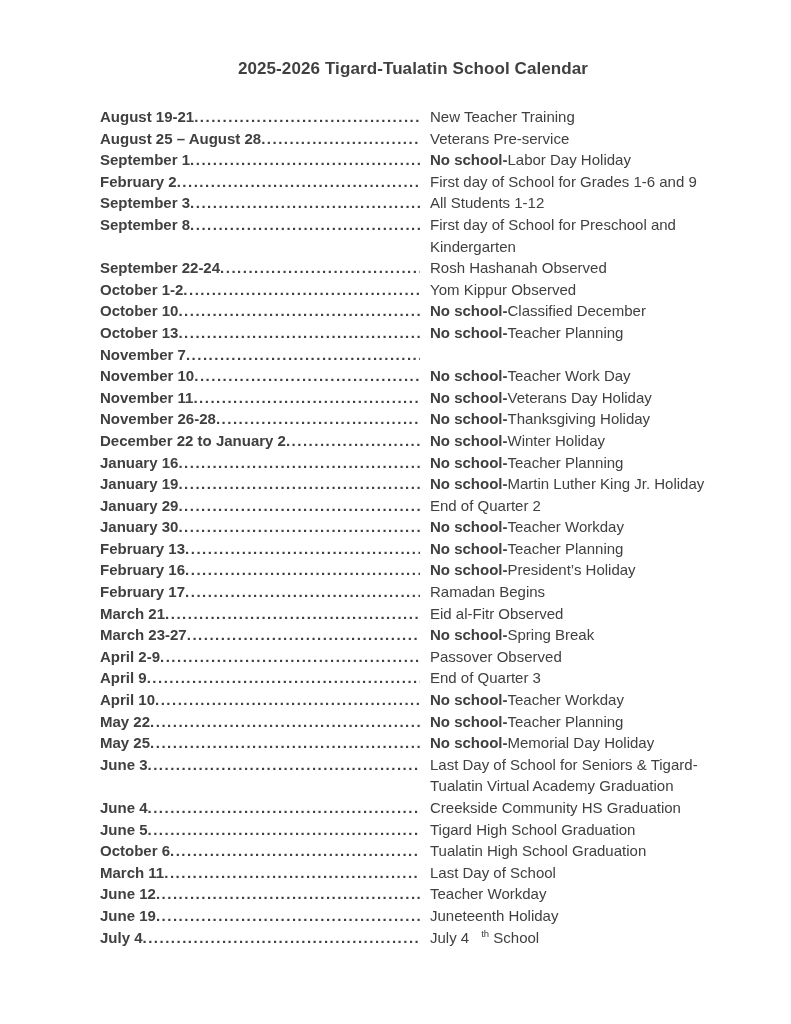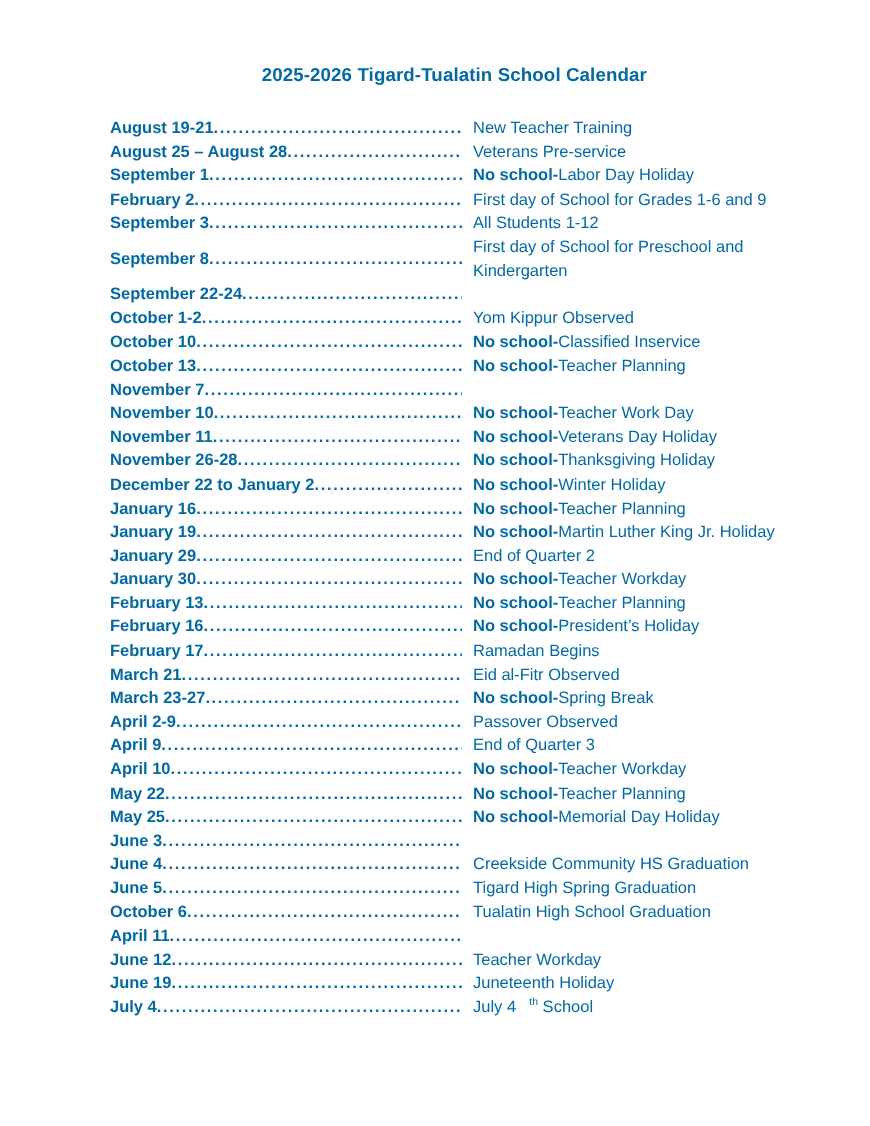--- a/index.html
+++ b/index.html
@@ -6,39 +6,39 @@
     margin: 0;
     padding: 0;
     background: #ffffff;
   }
   .page {
     box-sizing: border-box;
     width: 791px;
     height: 1024px;
     padding: 56px 65px 20px 100px;
     background: #ffffff;
-    color: #0369a1;
+    color: #404040;
     font-family: "Liberation Sans", sans-serif;
     overflow: hidden;
   }
   .title {
     font-size: 17px;
     font-weight: bold;
     text-align: center;
     line-height: 26px;
     margin: 0 0 24px 0;
     letter-spacing: 0.1px;
   }
   .rows {
     font-size: 15px;
     line-height: 21.6px;
   }
   .row {
     display: flex;
-    align-items: center;
+    align-items: flex-start;
   }
   .left {
     display: flex;
     flex: none;
     width: 320px;
     margin-right: 10px;
     font-weight: bold;
     white-space: nowrap;
   }
   .date {
@@ -110,34 +110,35 @@
           <span class="date">September 8</span>
           <span class="leader">........................................................................................................................</span>
         </div>
         <div class="desc"><span>First day of School for Preschool and Kindergarten</span></div>
       </div>
       <div class="row">
         <div class="left">
           <span class="date">September 22-24</span>
           <span class="leader">........................................................................................................................</span>
         </div>
+        <div class="desc"><span>Rosh Hashanah Observed</span></div>
       </div>
       <div class="row">
         <div class="left">
           <span class="date">October 1-2</span>
           <span class="leader">........................................................................................................................</span>
         </div>
         <div class="desc"><span>Yom Kippur Observed</span></div>
       </div>
       <div class="row">
         <div class="left">
           <span class="date">October 10</span>
           <span class="leader">........................................................................................................................</span>
         </div>
-        <div class="desc"><span class="bold">No school-</span><span>Classified Inservice</span></div>
+        <div class="desc"><span class="bold">No school-</span><span>Classified December</span></div>
       </div>
       <div class="row">
         <div class="left">
           <span class="date">October 13</span>
           <span class="leader">........................................................................................................................</span>
         </div>
         <div class="desc"><span class="bold">No school-</span><span>Teacher Planning</span></div>
       </div>
       <div class="row">
         <div class="left">
@@ -269,47 +270,49 @@
           <span class="date">May 25</span>
           <span class="leader">........................................................................................................................</span>
         </div>
         <div class="desc"><span class="bold">No school-</span><span>Memorial Day Holiday</span></div>
       </div>
       <div class="row">
         <div class="left">
           <span class="date">June 3</span>
           <span class="leader">........................................................................................................................</span>
         </div>
+        <div class="desc"><span>Last Day of School for Seniors &amp; Tigard-Tualatin Virtual Academy Graduation</span></div>
       </div>
       <div class="row">
         <div class="left">
           <span class="date">June 4</span>
           <span class="leader">........................................................................................................................</span>
         </div>
         <div class="desc"><span>Creekside Community HS Graduation</span></div>
       </div>
       <div class="row">
         <div class="left">
           <span class="date">June 5</span>
           <span class="leader">........................................................................................................................</span>
         </div>
-        <div class="desc"><span>Tigard High Spring Graduation</span></div>
+        <div class="desc"><span>Tigard High School Graduation</span></div>
       </div>
       <div class="row">
         <div class="left">
           <span class="date">October 6</span>
           <span class="leader">........................................................................................................................</span>
         </div>
         <div class="desc"><span>Tualatin High School Graduation</span></div>
       </div>
       <div class="row">
         <div class="left">
-          <span class="date">April 11</span>
-          <span class="leader">........................................................................................................................</span>
-        </div>
+          <span class="date">March 11</span>
+          <span class="leader">........................................................................................................................</span>
+        </div>
+        <div class="desc"><span>Last Day of School</span></div>
       </div>
       <div class="row">
         <div class="left">
           <span class="date">June 12</span>
           <span class="leader">........................................................................................................................</span>
         </div>
         <div class="desc"><span>Teacher Workday</span></div>
       </div>
       <div class="row">
         <div class="left">

